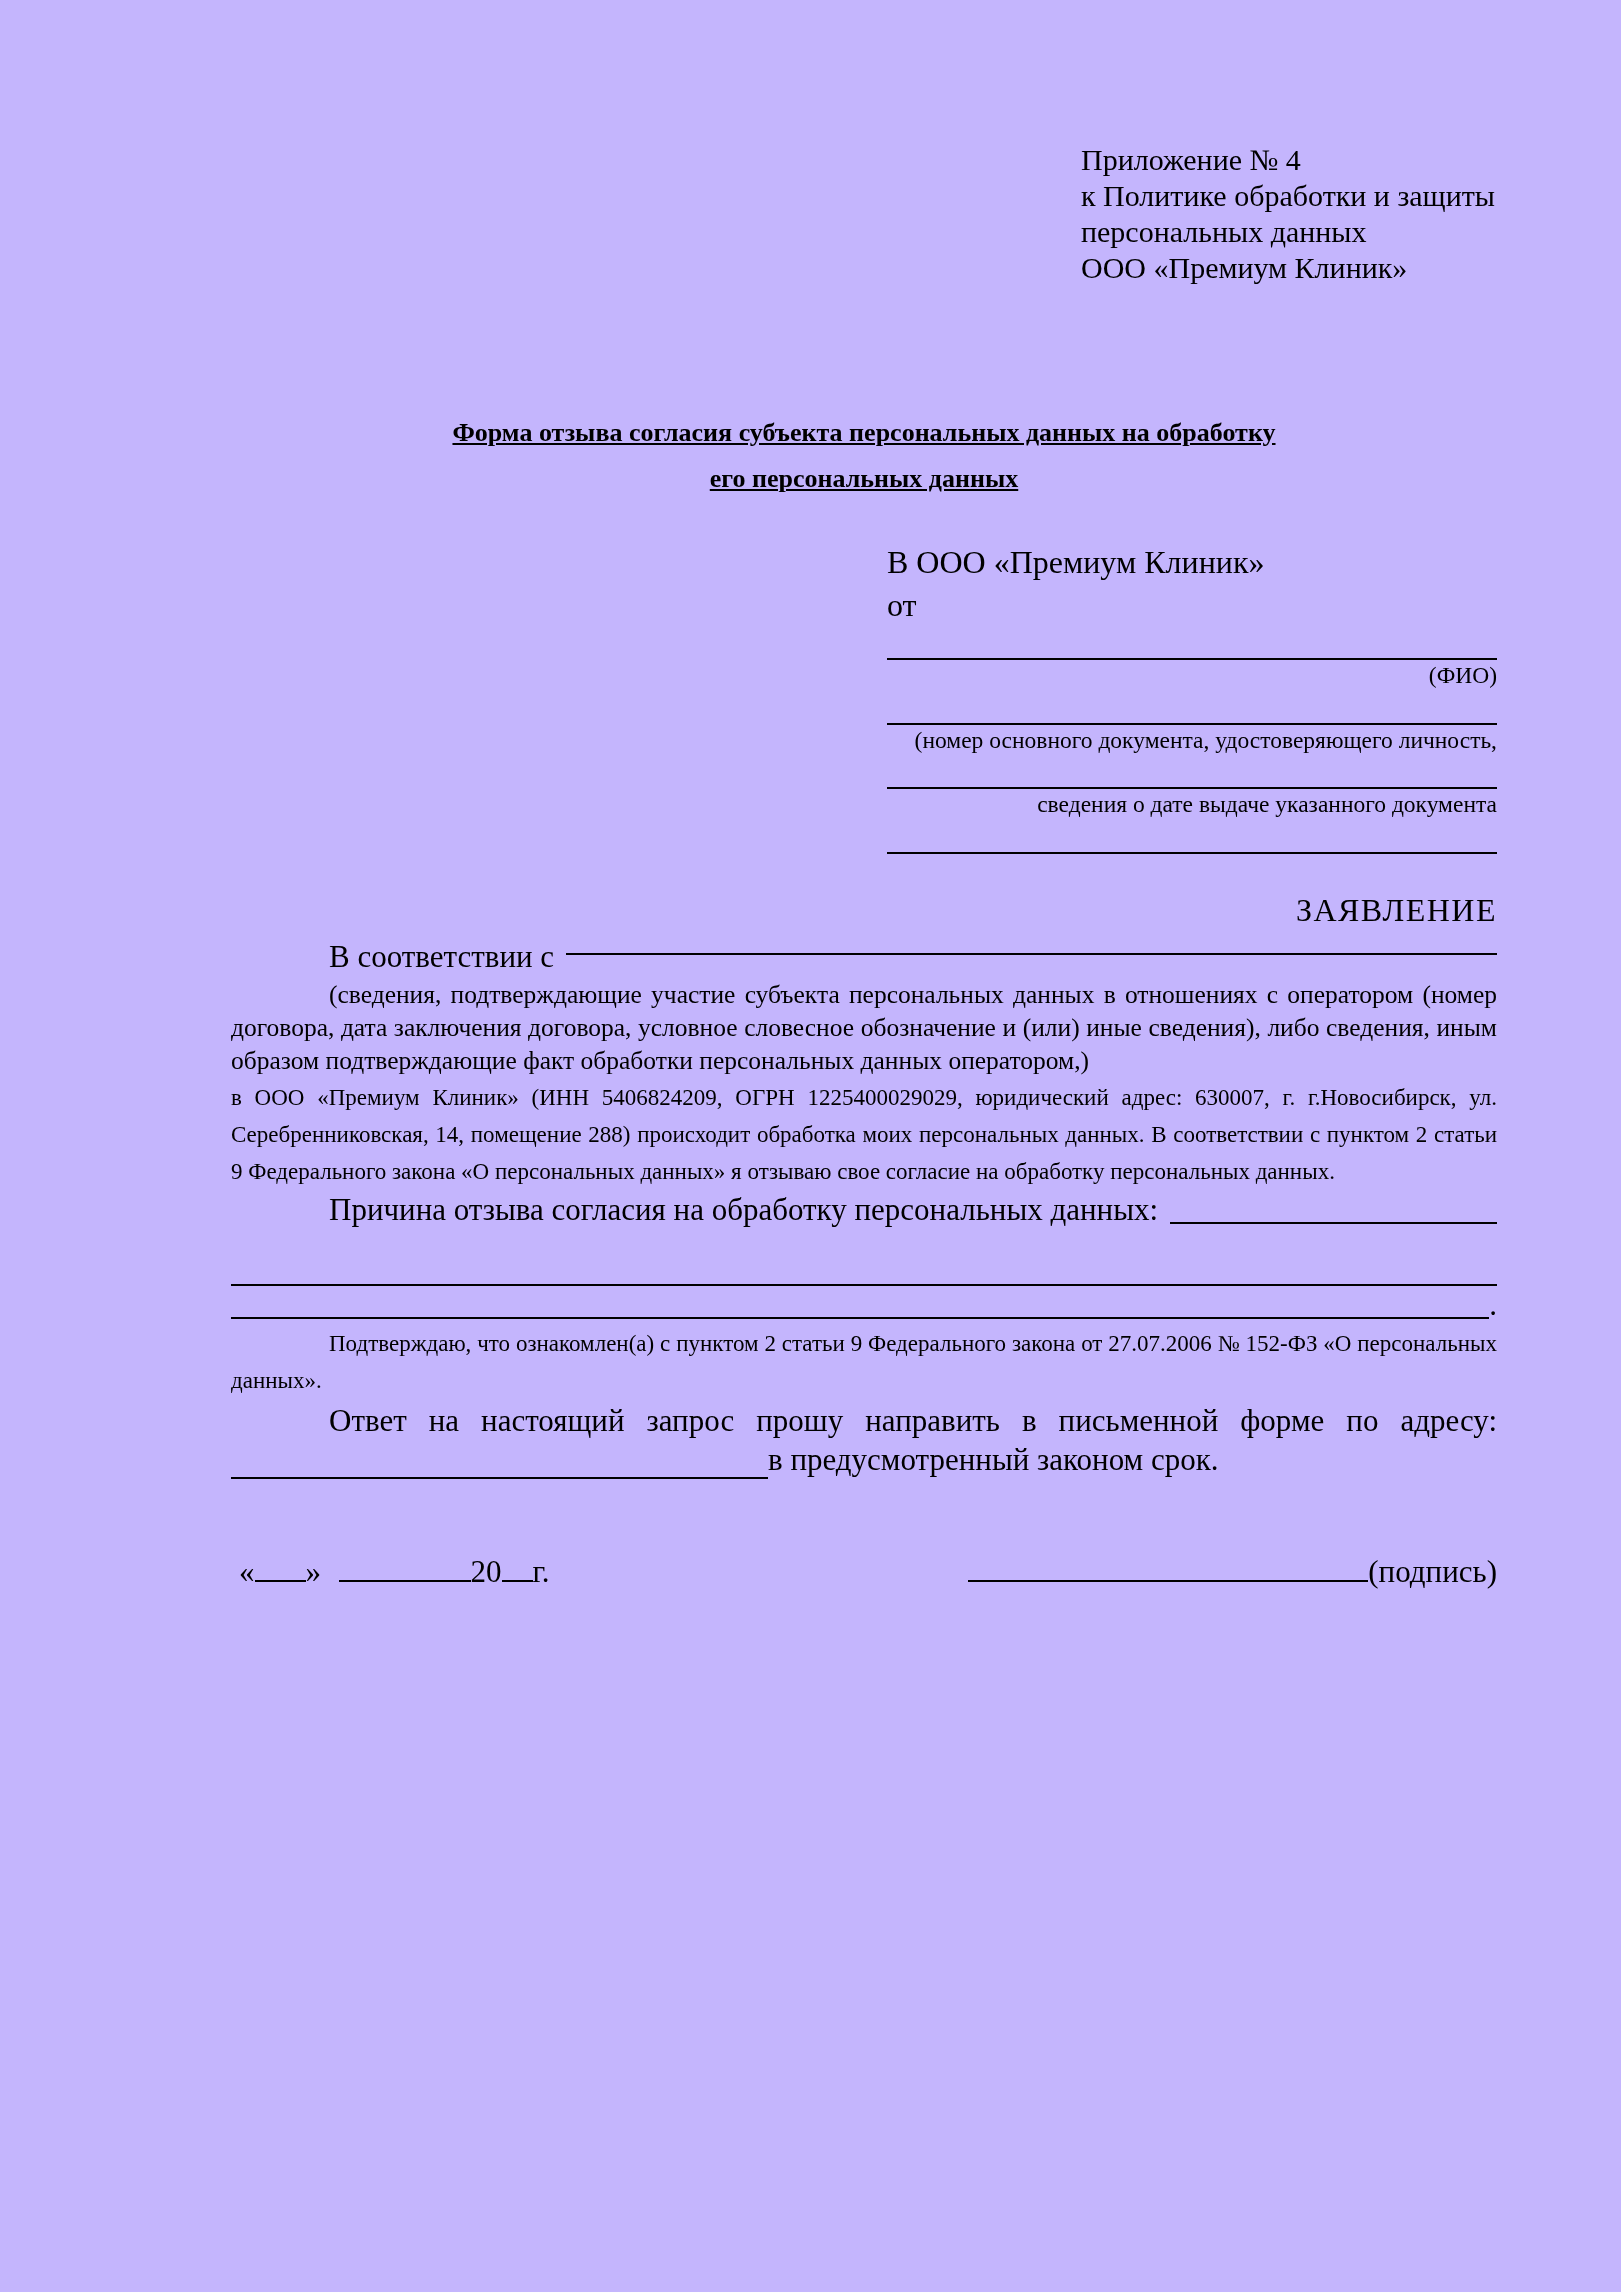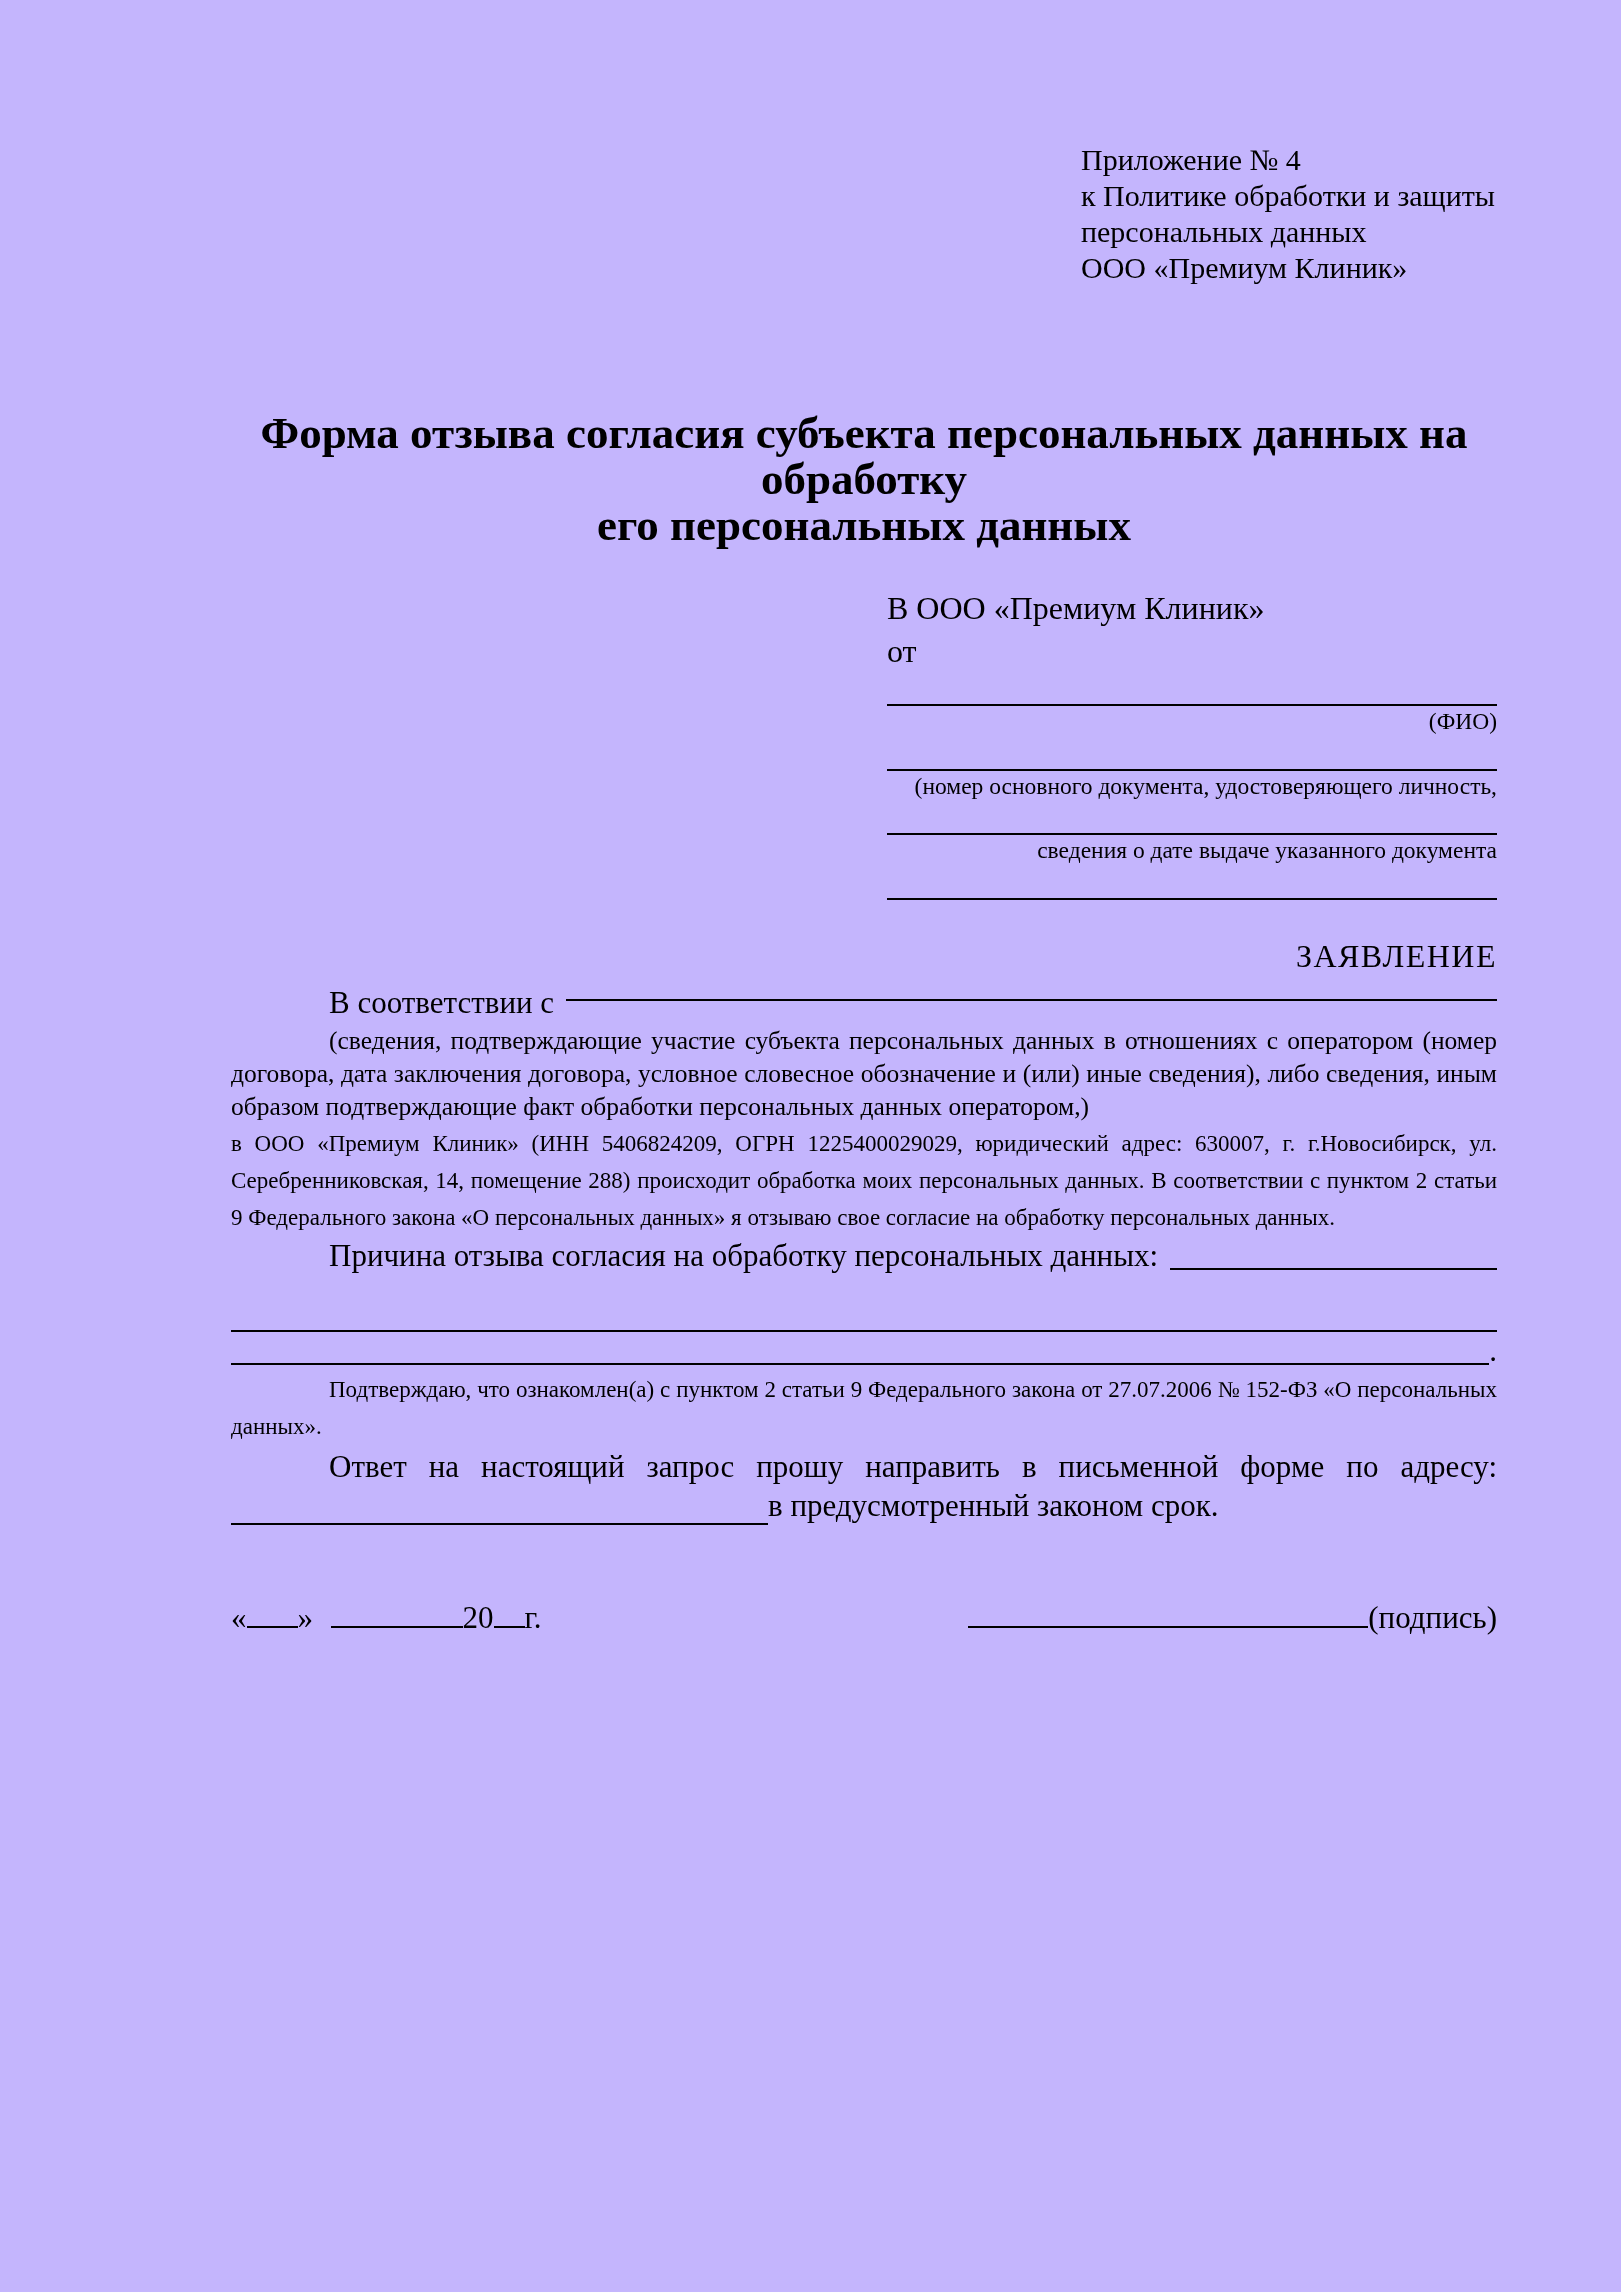--- a/index.html
+++ b/index.html
@@ -24,24 +24,25 @@
   .header-note {
     margin-left: 850px;
     font-size: 30px;
     line-height: 36px;
     white-space: nowrap;
   }
 
   
   .title {
     margin: 124px 0 0 0;
-    font-size: 45px;
+    font-size: 26px;
     font-weight: bold;
     line-height: 46px;
     text-align: center;
+    text-decoration: underline;
   }
 
   
   .addressee {
     margin-top: 39px;
     margin-left: 656px;
     width: 610px;
     font-size: 32px;
     line-height: 43px;
   }
@@ -140,20 +141,21 @@
     height: 29px;
   }
 
   .footer-row {
     margin-top: 73px;
     display: flex;
     justify-content: space-between;
     align-items: flex-end;
     font-size: 31px;
     line-height: 39px;
+    margin-left: 8px;
   }
   .blank {
     display: inline-block;
     border-bottom: 2.9px solid #000;
     height: 25.5px;
     vertical-align: baseline;
   }
   .b-day   { width: 51px; }
   .b-month { width: 132px; margin-left: 17.6px; }
   .b-year  { width: 31px; }

